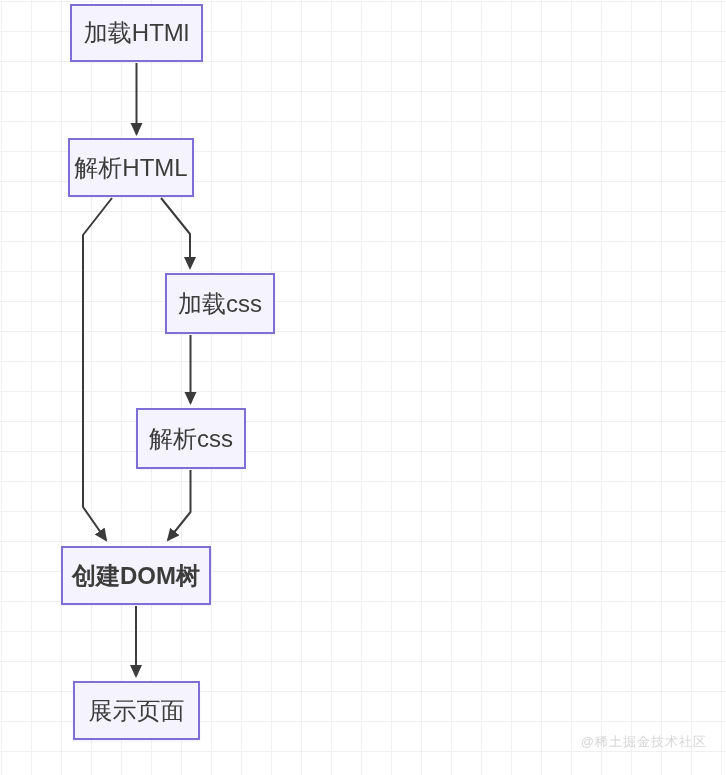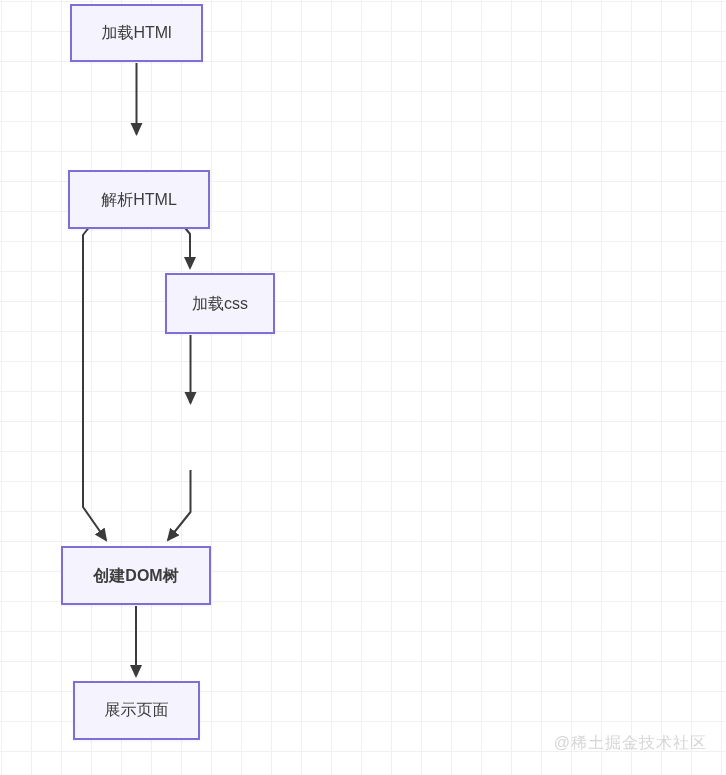--- a/index.html
+++ b/index.html
@@ -43,30 +43,30 @@
   }
   .arrowhead { fill: var(--arrow); }
   .node {
     position: absolute;
     display: flex;
     align-items: center;
     justify-content: center;
     background: var(--node-fill);
     border: 2px solid var(--node-border);
     color: var(--node-text);
-    font-size: 16px;
+    font-size: 24px;
     line-height: 1;
     box-shadow: 0 1px 2px rgba(120,110,200,0.10);
     white-space: nowrap;
   }
   .watermark {
     position: absolute;
     top: 733px;
     right: 19px;
-    font-size: 16px;
+    font-size: 13px;
     color: var(--watermark-color);
     letter-spacing: 1px;
     user-select: none;
   }
 </style>
 </head>
 <body>
 
 <div class="canvas">
 
@@ -81,32 +81,35 @@
     <path class="edge" marker-end="url(#arrow)" d="M112,198 L83,235 L83,507 L106,540"></path>
     <path class="edge" marker-end="url(#arrow)" d="M190.5,335 L190.5,403"></path>
     <path class="edge" marker-end="url(#arrow)" d="M190.5,470 L190.5,512 L168,540"></path>
     <path class="edge" marker-end="url(#arrow)" d="M136,606 L136,676"></path>
   </svg>
 
   <div class="node" style="left:70px; top:4px; width:133px; height:58px;">
     <span>加载HTMl</span>
   </div>
 
-  <div class="node" style="left:68px; top:138px; width:142px; height:59px;margin-top:32px;">
+  <div class="node" style="left:68px; top:138px; width:126px; height:59px;">
     <span>解析HTML</span>
   </div>
 
   <div class="node" style="left:136px; top:273px; width:110px; height:61px;margin-left:29px;">
     <span>加载css</span>
   </div>
 
+  <div class="node" style="left:136px; top:408px; width:110px; height:61px;">
+    <span>解析css</span>
+  </div>
 
   <div class="node" style="left:61px; top:546px; width:150px; height:59px;font-weight:bold;">
     <span>创建DOM树</span>
   </div>
 
-  <div class="node" style="left:73px; top:681px; width:127px; height:59px;font-family:Liberation Mono, monospace;">
+  <div class="node" style="left:73px; top:681px; width:127px; height:59px;">
     <span>展示页面</span>
   </div>
 
   <div class="watermark">@稀土掘金技术社区</div>
 
 </div>
 
 </body></html>

